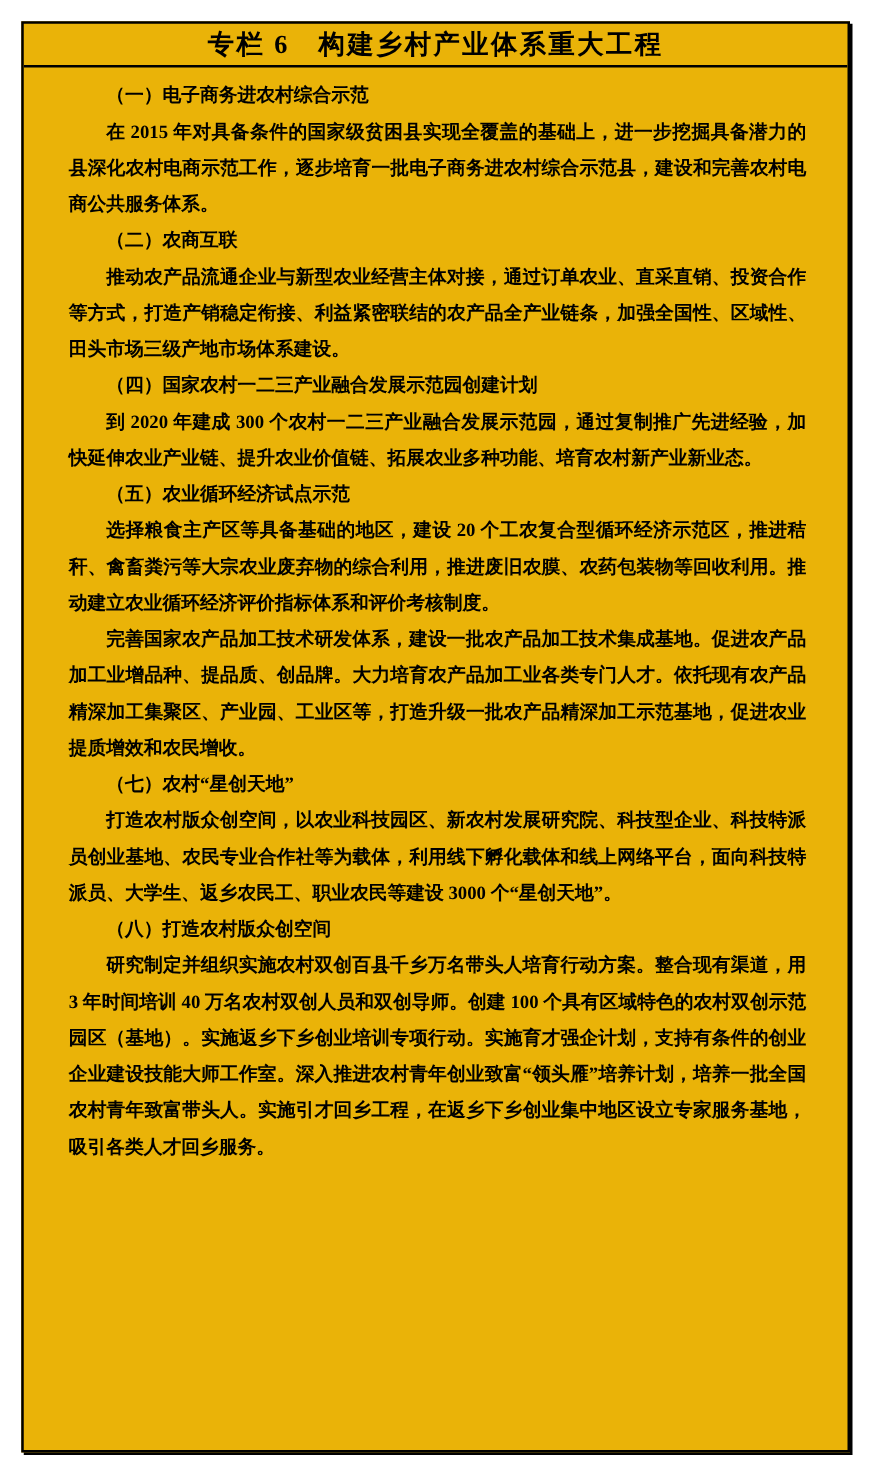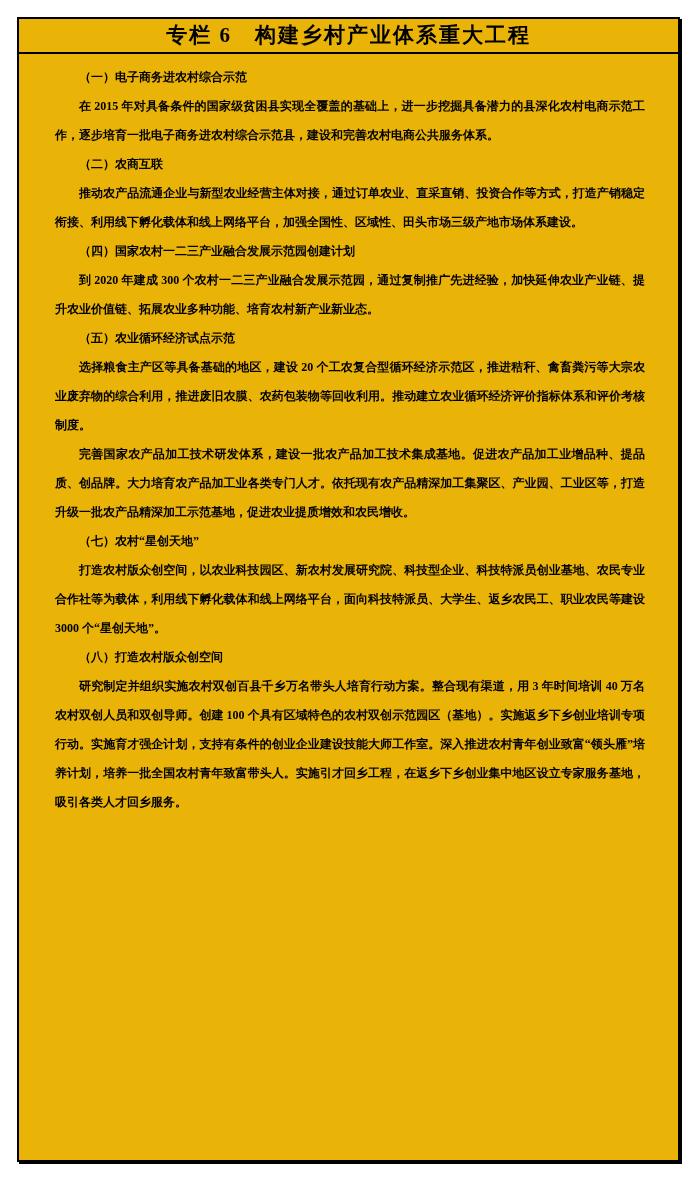--- a/index.html
+++ b/index.html
@@ -38,21 +38,21 @@
   }
   .panel-body {
     padding: 9px 33px 0 36px;
   }
   .section {
     margin: 0;
   }
   .sec-heading,
   .sec-para {
     margin: 0;
-    font-size: 12px;
+    font-size: 15px;
     font-weight: bold;
     line-height: 29px;
     text-indent: 2em;
     color: #000000;
   }
   .sec-para {
     text-align: justify;
     text-justify: inter-ideograph;
   }
 </style>
@@ -63,21 +63,21 @@
   <div class="panel-title">专栏 6　构建乡村产业体系重大工程</div>
   <div class="panel-body">
 
     <div class="section">
       <div class="sec-heading">（一）电子商务进农村综合示范</div>
       <p class="sec-para">在 2015 年对具备条件的国家级贫困县实现全覆盖的基础上，进一步挖掘具备潜力的县深化农村电商示范工作，逐步培育一批电子商务进农村综合示范县，建设和完善农村电商公共服务体系。</p>
     </div>
 
     <div class="section">
       <div class="sec-heading">（二）农商互联</div>
-      <p class="sec-para">推动农产品流通企业与新型农业经营主体对接，通过订单农业、直采直销、投资合作等方式，打造产销稳定衔接、利用线下孵化载体和线上网络平台，加强全国性、区域性、田头市场三级产地市场体系建设。</p>
+      <p class="sec-para">推动农产品流通企业与新型农业经营主体对接，通过订单农业、直采直销、投资合作等方式，打造产销稳定衔接、利益紧密联结的农产品全产业链条，加强全国性、区域性、田头市场三级产地市场体系建设。</p>
     </div>
 
 
     <div class="section">
       <div class="sec-heading">（四）国家农村一二三产业融合发展示范园创建计划</div>
       <p class="sec-para">到 2020 年建成 300 个农村一二三产业融合发展示范园，通过复制推广先进经验，加快延伸农业产业链、提升农业价值链、拓展农业多种功能、培育农村新产业新业态。</p>
     </div>
 
     <div class="section">
       <div class="sec-heading">（五）农业循环经济试点示范</div>

